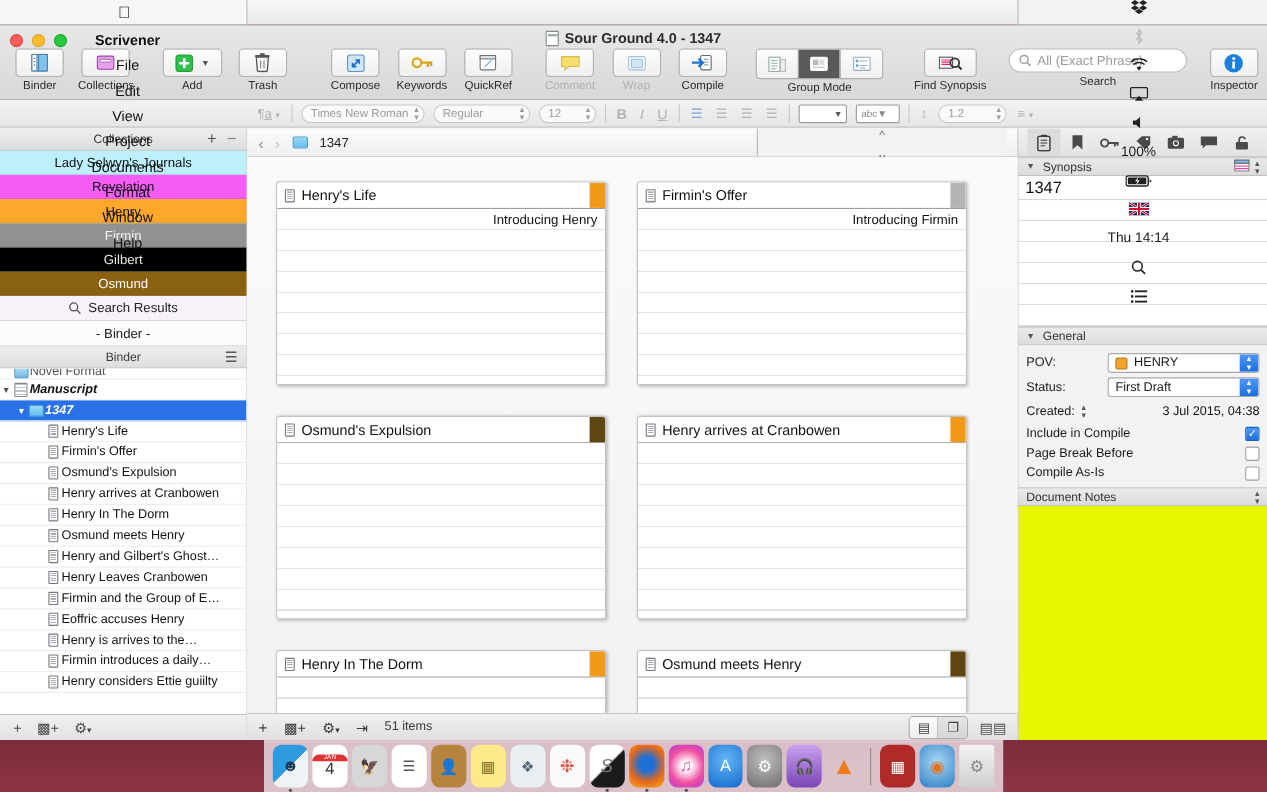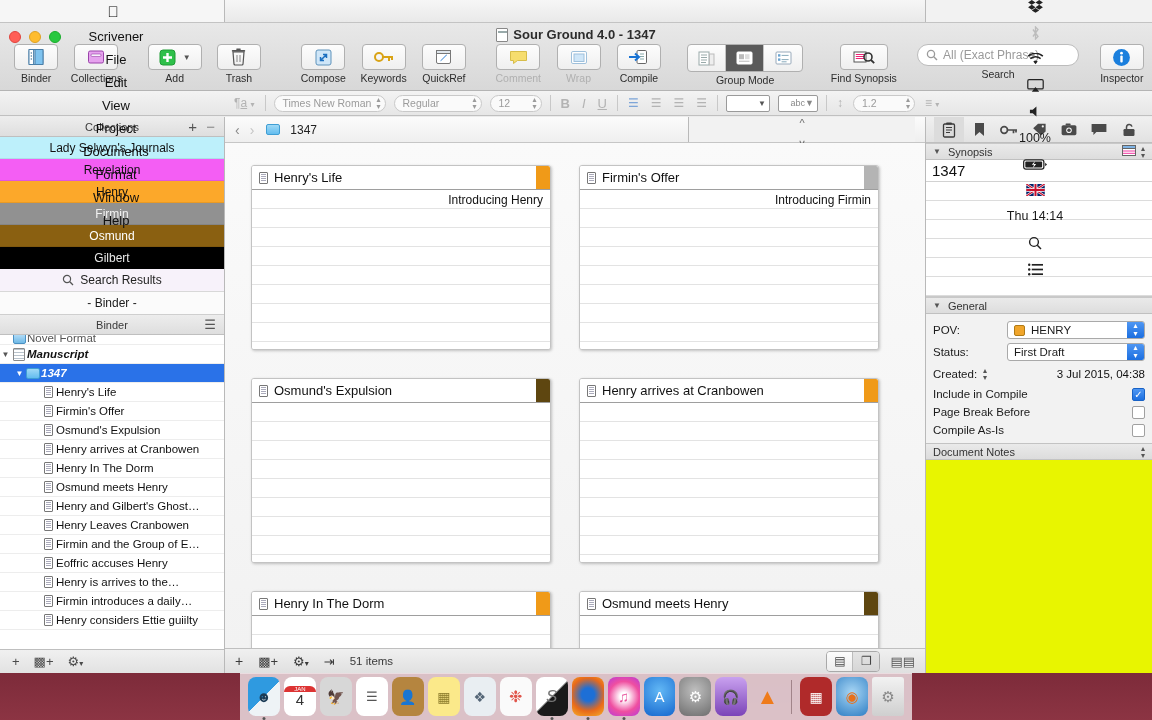--- a/index.html
+++ b/index.html
@@ -15,21 +15,21 @@
   
   .menubar{
     position:absolute; top:0; left:0; width:1152px; height:23px;
     background:linear-gradient(to bottom,#f6f6f6,#e9e9e9);
     border-bottom:1px solid #c3c3c3;
     display:flex; align-items:center; z-index:50;
   }
   .menubar .left{ display:flex; align-items:center; gap:0px; padding-left:8px;}
   .menubar .right{ display:flex; align-items:center; margin-left:auto; padding-right:8px; gap:13px;}
   .mi{ font-size:13px; color:#111; padding:0 10px; line-height:23px; white-space:nowrap;}
-  .mi.bold{ font-weight:normal;text-align:right; }
+  .mi.bold{ font-weight:bold;text-align:right; }
   .applelogo{ font-size:15px; padding:0 10px 2px 4px; line-height:23px;}
   .statusitem{ font-size:12.5px; color:#1a1a1a; display:flex; align-items:center;}
 
   
   .window{
     position:absolute; top:23px; left:0; width:1152px; height:650px;
     background:#ececec; overflow:hidden;
   }
   
   .toolbar{
@@ -534,21 +534,21 @@
       <span class="fb-icon" style="font-weight:bold;font-size:13px">B</span>
       <span class="fb-icon" style="font-style:italic;font-size:13px">I</span>
       <span class="fb-icon" style="text-decoration:underline;font-size:13px">U</span>
       <span class="fb-sep"></span>
       <span class="fb-icon blue">☰</span>
       <span class="fb-icon">☰</span>
       <span class="fb-icon">☰</span>
       <span class="fb-icon">☰</span>
       <span class="fb-sep"></span>
       <span class="fb-box">▼</span>
-      <span class="fb-box" style="width:40px;justify-content:flex-end;padding:0 3px 0 4px;font-size:9px;color:#888;">
+      <span class="fb-box" style="width:40px;justify-content:flex-start;padding:0 3px 0 4px;font-size:9px;color:#888;">
         <span>abc</span>▼
       </span>
       <span class="fb-sep"></span>
       <span class="fb-icon">↕</span>
       <span class="fb-pop" style="width:62px">
         <span>1.2</span>
         <span class="stepper">▴<br>▾</span>
       </span>
       <span class="fb-icon">≡ <span style="font-size:8px">▾</span></span>
     </div>
@@ -568,25 +568,25 @@
           </div>
           <div class="coll" style="background:#f45ef4;color:#111">
             <span>Revelation</span>
           </div>
           <div class="coll" style="background:#fca82a;color:#111">
             <span>Henry</span>
           </div>
           <div class="coll" style="background:#919191;color:#f2f2f2">
             <span>Firmin</span>
           </div>
+          <div class="coll" style="background:#000;color:#e8e8e8">
+            <span>Gilbert</span>
+          </div>
           <div class="coll" style="background:#8a6011;color:#ffffff">
             <span>Osmund</span>
-          </div>
-          <div class="coll" style="background:#000;color:#e8e8e8">
-            <span>Gilbert</span>
           </div>
           <div class="searchres">
             <svg width="12" height="12" viewBox="0 0 12 12">
                 <circle cx="5" cy="5" r="3.6" stroke="#555" stroke-width="1.2" fill="none"></circle>
                 <path d="M7.8 7.8L11 11" stroke="#555" stroke-width="1.3"></path>
               </svg>
             <span>Search Results</span>
           </div>
           <div class="binderlabel">
             <span>- Binder -</span>

